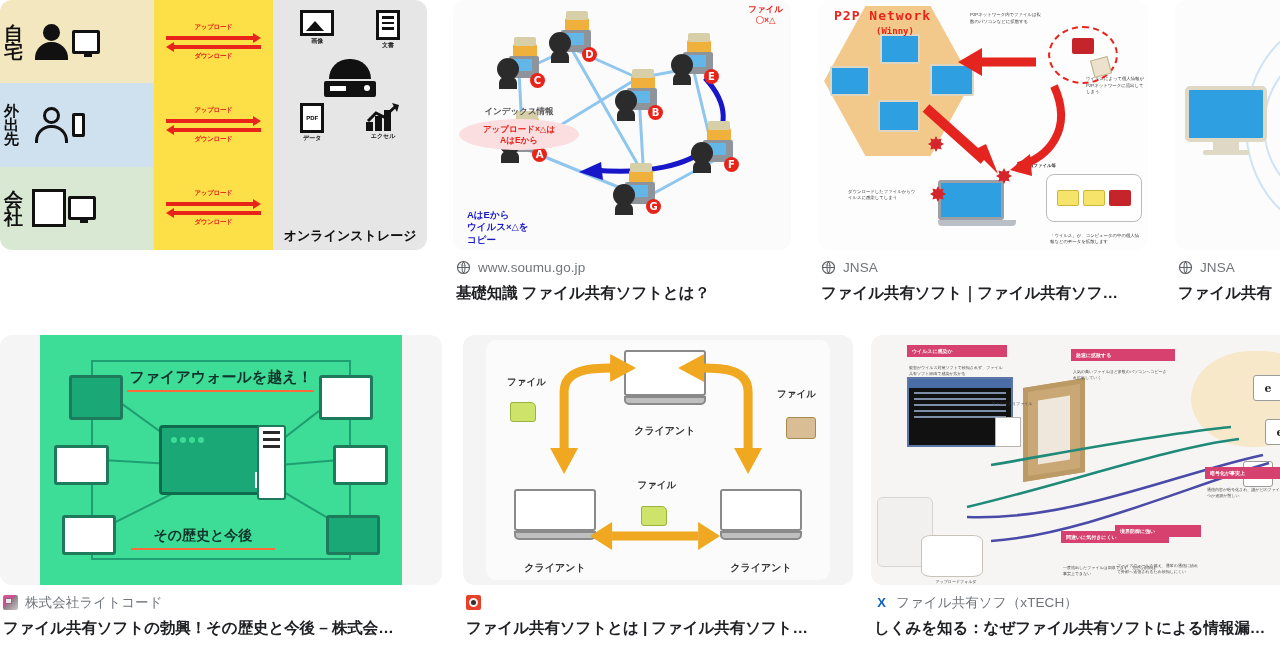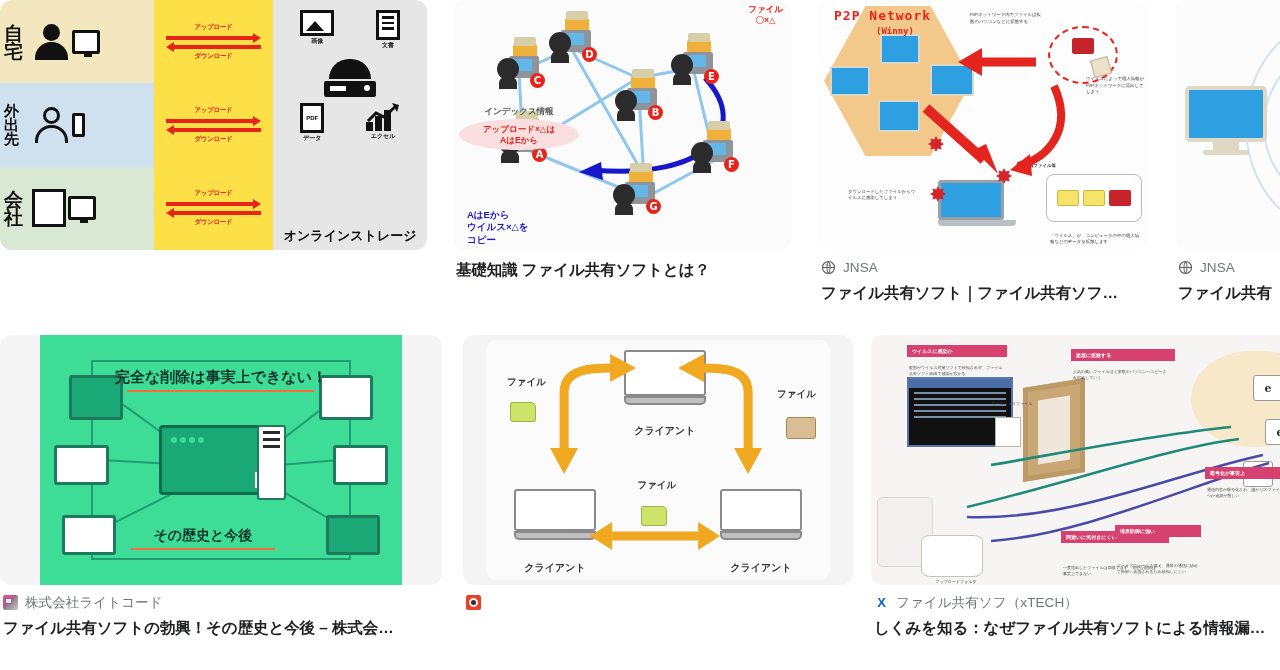--- a/index.html
+++ b/index.html
@@ -399,20 +399,30 @@
         </div>
       </div>
 
       <div class="cap">
         <div>AはEから</div>
         <div>ウイルス×△を</div>
         <div>コピー</div>
       </div>
     </div>
     <div class="meta">
+      <div class="source-line">
+        <span class="favicon fav-globe">
+          <svg width="15" height="15" viewBox="0 0 16 16">
+            <circle cx="8" cy="8" r="6.4" fill="none" stroke="#5f6368" stroke-width="1.3"></circle>
+            <path d="M8 1.6c2.2 2.4 2.2 10.4 0 12.8M8 1.6c-2.2 2.4-2.2 10.4 0 12.8M1.8 8h12.4" fill="none" stroke="#5f6368" stroke-width="1.1"></path>
+            <path d="M4 4.5c1 1.2 2.6 1.6 4.2 1 1.2-.4 2.4 0 3 1" fill="#5f6368" opacity=".75"></path>
+          </svg>
+        </span>
+        <span class="source-name">www.soumu.go.jp</span>
+      </div>
       <div class="title">基礎知識 ファイル共有ソフトとは？</div>
     </div>
   </div>
 
   <div class="result-card" style="left:818px; top:0px; width:330px;">
     <div class="thumb t3">
       <div class="hex"></div>
       <div class="scr" style="left:62px; top:34px; width:40px; height:30px;"></div>
       <div class="scr" style="left:12px; top:66px; width:40px; height:30px;"></div>
       <div class="scr" style="left:112px; top:64px; width:44px; height:32px;"></div>
@@ -521,21 +531,21 @@
               <i></i>
             </div>
             <div class="wh"></div>
         </div>
         <div class="server">
             <i></i>
             <i></i>
             <i></i>
           </div>
         <div class="h1">
-          <span>完全な削除は事実上できない！</span>
+          <span>ファイアウォールを越え！</span>
           <div class="ul"></div>
         </div>
         <div class="h2">
           <span>その歴史と今後</span>
           <div class="ul"></div>
         </div>
       </div>
     </div>
     <div class="meta">
       <div class="source-line">
@@ -593,20 +603,21 @@
         <div class="flabel" style="left:44%; top:58%;">ファイル</div>
         <div class="fold" style="left:45%; top:69%;"></div>
       </div>
     </div>
     <div class="meta">
       <div class="source-line">
         <span class="favicon fav-red">
             <span class="dot"></span>
           </span>
       </div>
+      <div class="title">ファイル共有ソフトとは | ファイル共有ソフト…</div>
     </div>
   </div>
 
   <div class="result-card" style="left:871px; top:335px; width:430px;">
     <div class="thumb t7">
       <div class="cloudzone"></div>
       <div class="pc"></div>
       <div class="win">
         <div class="bar"></div>
           <div class="ln"></div>

